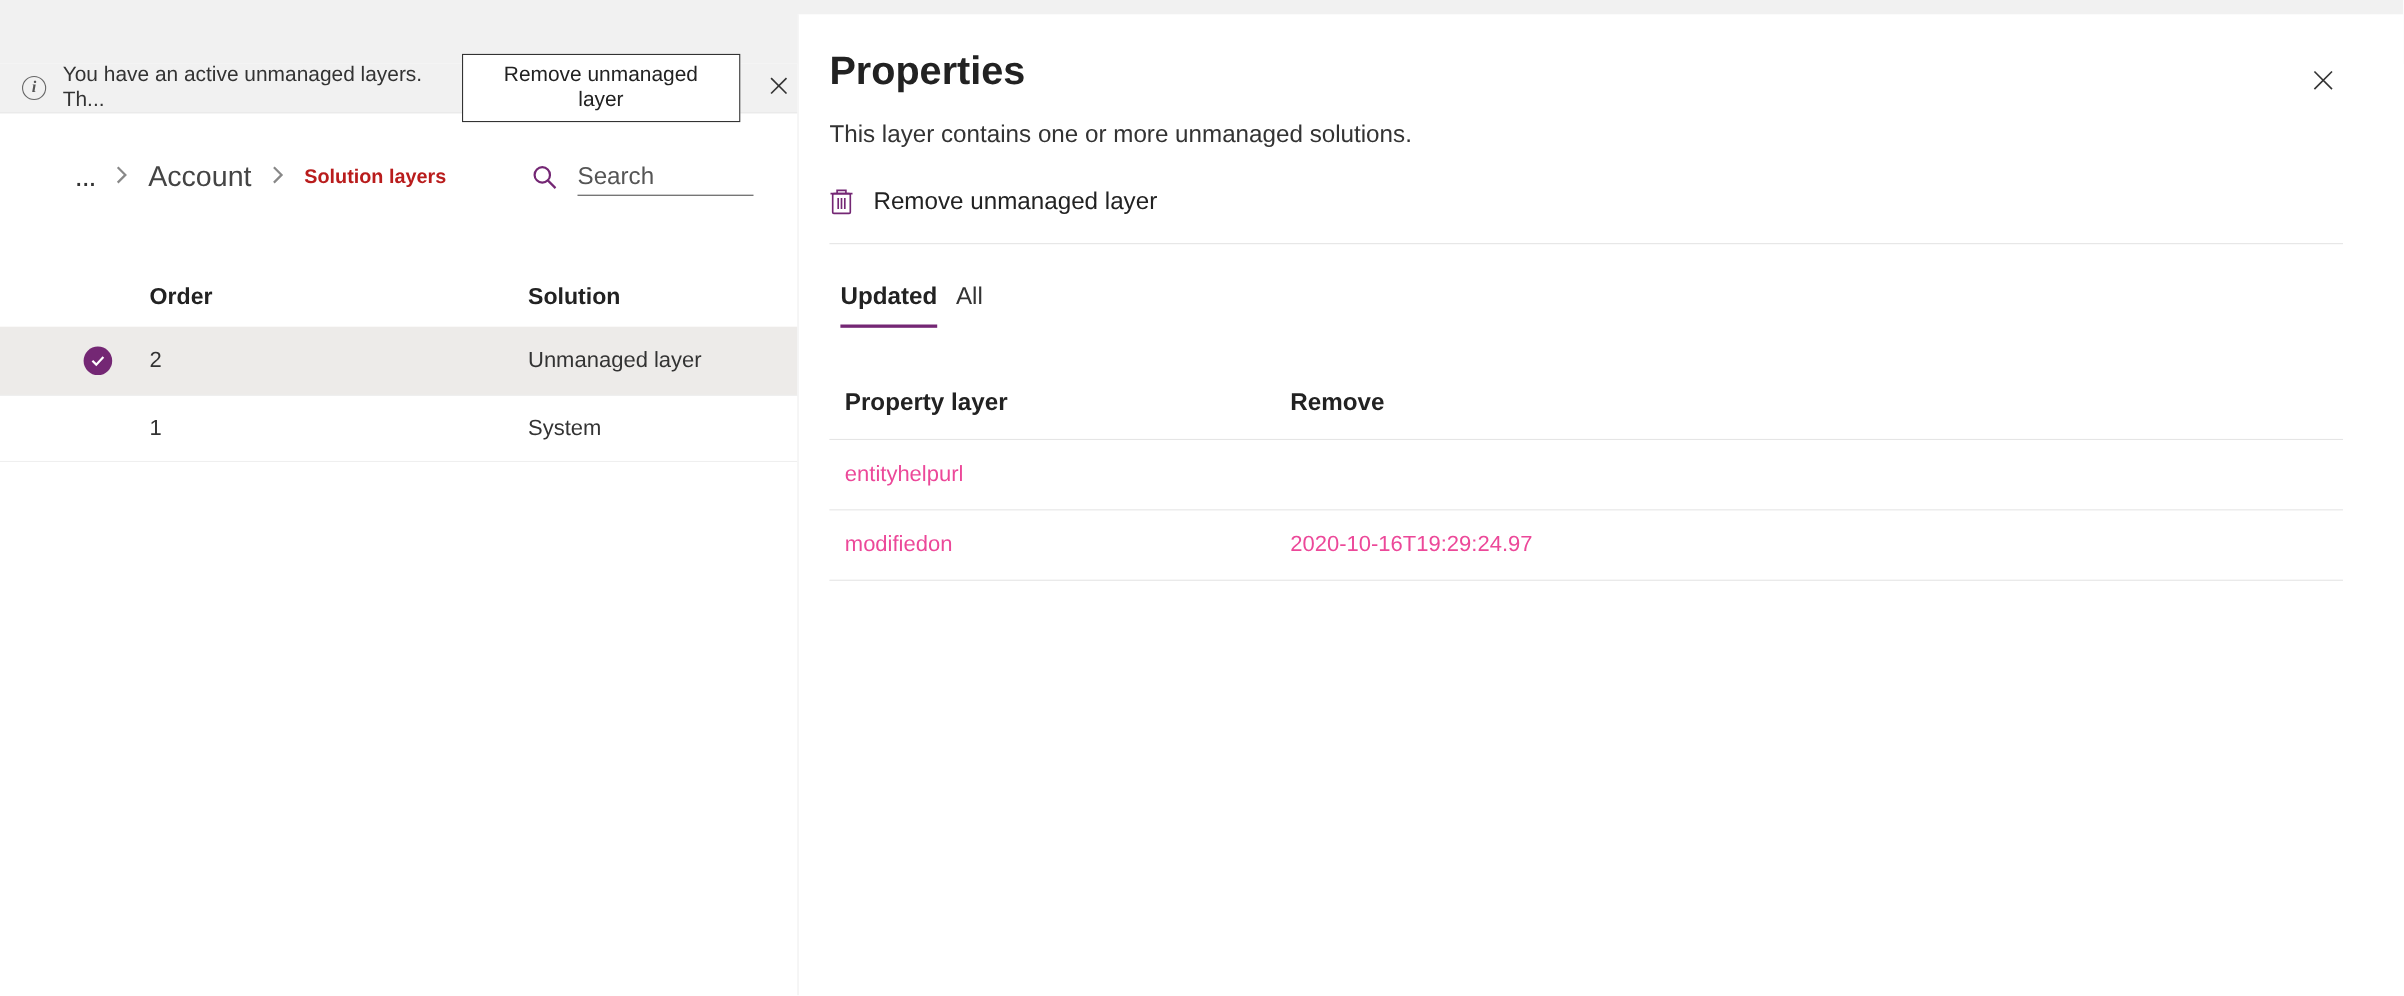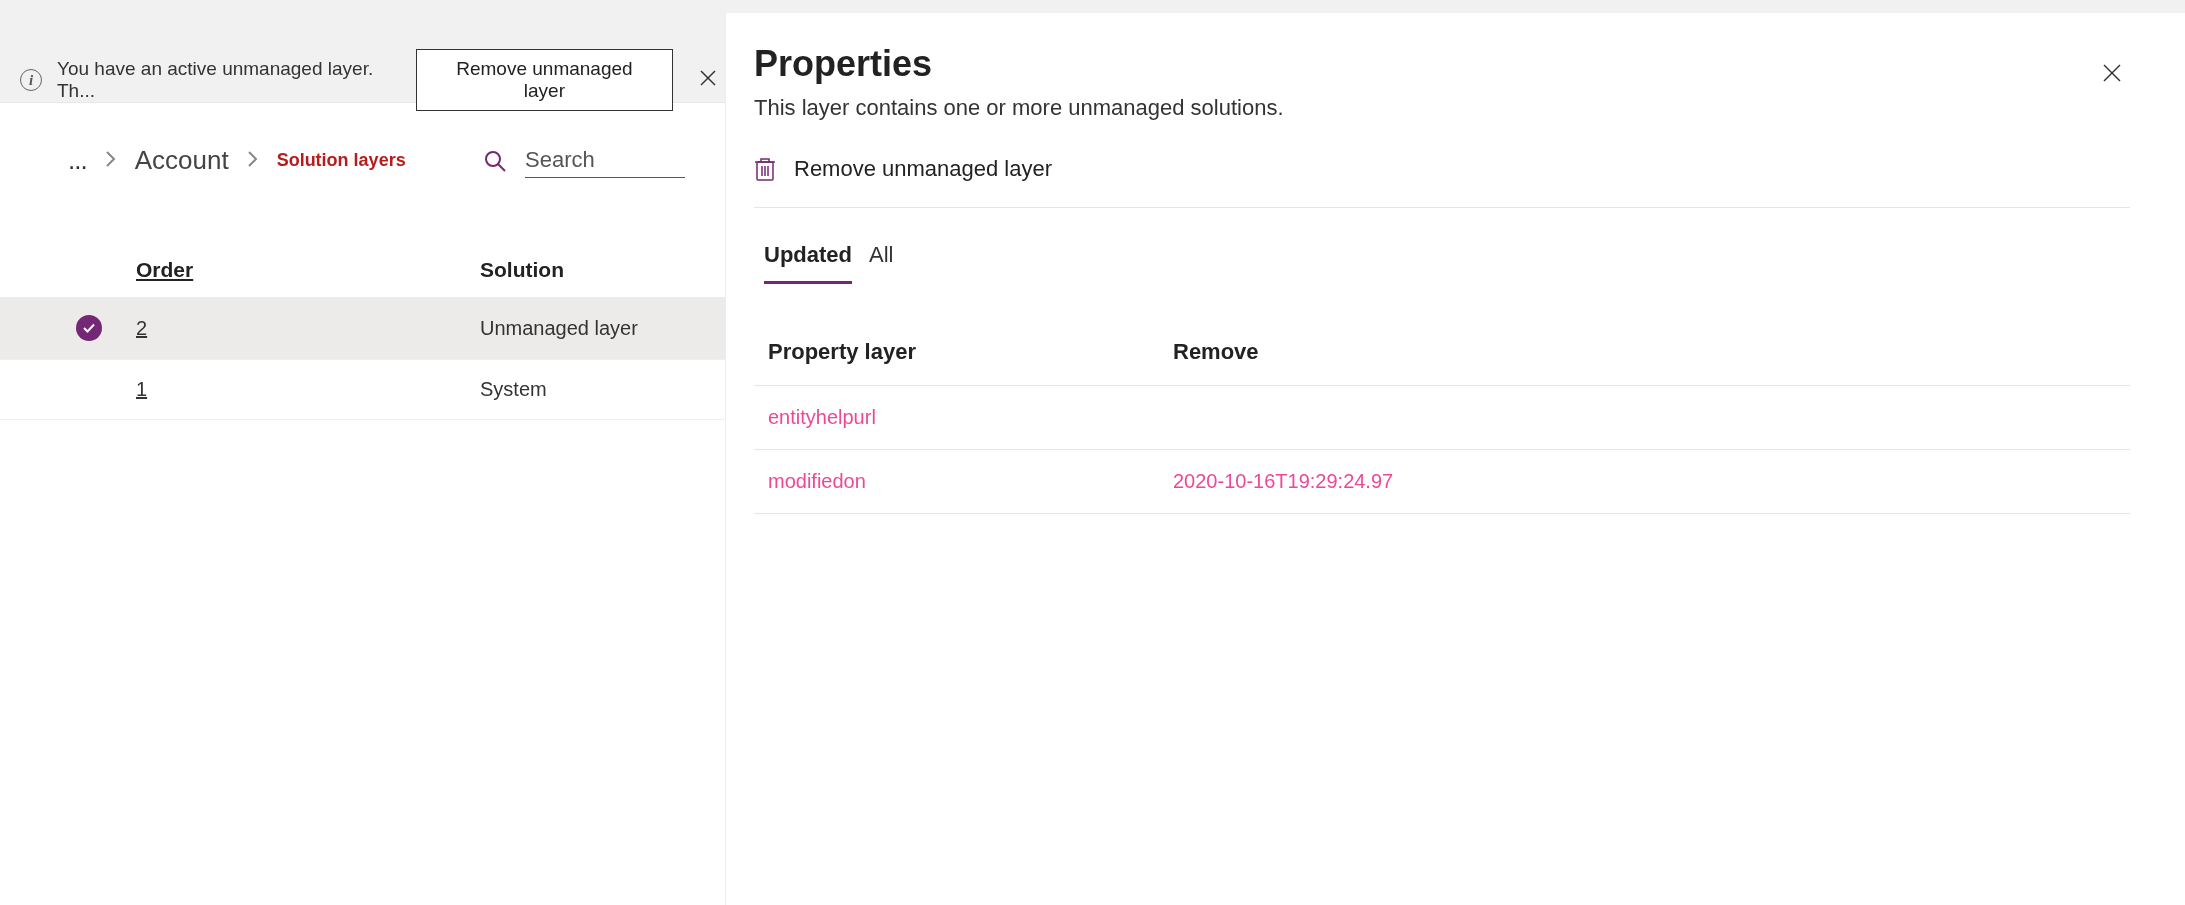--- a/index.html
+++ b/index.html
@@ -133,21 +133,20 @@
       font-weight: 600;
       font-size: 21px;
       color: #222;
     }
     .col-check {
       width: 136px;
     }
     .col-order {
       width: 344px;
       padding-left: 0;
-      text-decoration: underline;
     }
     .col-solution {
       flex: 1;
     }
     .table-row {
       display: flex;
       padding: 18px 0;
       font-size: 20px;
       color: #333;
       border-bottom: 1px solid #efefef;
@@ -187,21 +186,21 @@
       justify-content: space-between;
     }
     .properties-title {
       font-size: 36px;
       font-weight: 600;
       color: #222;
     }
     .properties-subtitle {
       font-size: 22px;
       color: #333;
-      margin-top: 10px;
+      margin-top: 24px;
     }
     .properties-close {
       background: none;
       border: none;
       cursor: pointer;
       color: #333;
       font-size: 26px;
       padding: 8px;
       margin-top: 8px;
     }
@@ -267,21 +266,21 @@
 <body>
 
 <div class="top-gray-bar"></div>
 
 <div class="main-container">
 
   <div class="left-panel">
 
     <div class="notification-bar">
       <span class="info-icon-circle">i</span>
-      <span class="notification-text">You have an active unmanaged layer. Th...</span>
+      <span class="notification-text">You have an active unmanaged layers. Th...</span>
       <button class="remove-layer-btn">Remove unmanaged layer</button>
       <button class="close-btn">
         <svg width="18" height="18" viewBox="0 0 18 18">
             <line x1="2" y1="2" x2="16" y2="16" stroke="#333" stroke-width="1.5"></line>
             <line x1="16" y1="2" x2="2" y2="16" stroke="#333" stroke-width="1.5"></line>
           </svg>
       </button>
     </div>
 
     <div class="breadcrumb-row">

